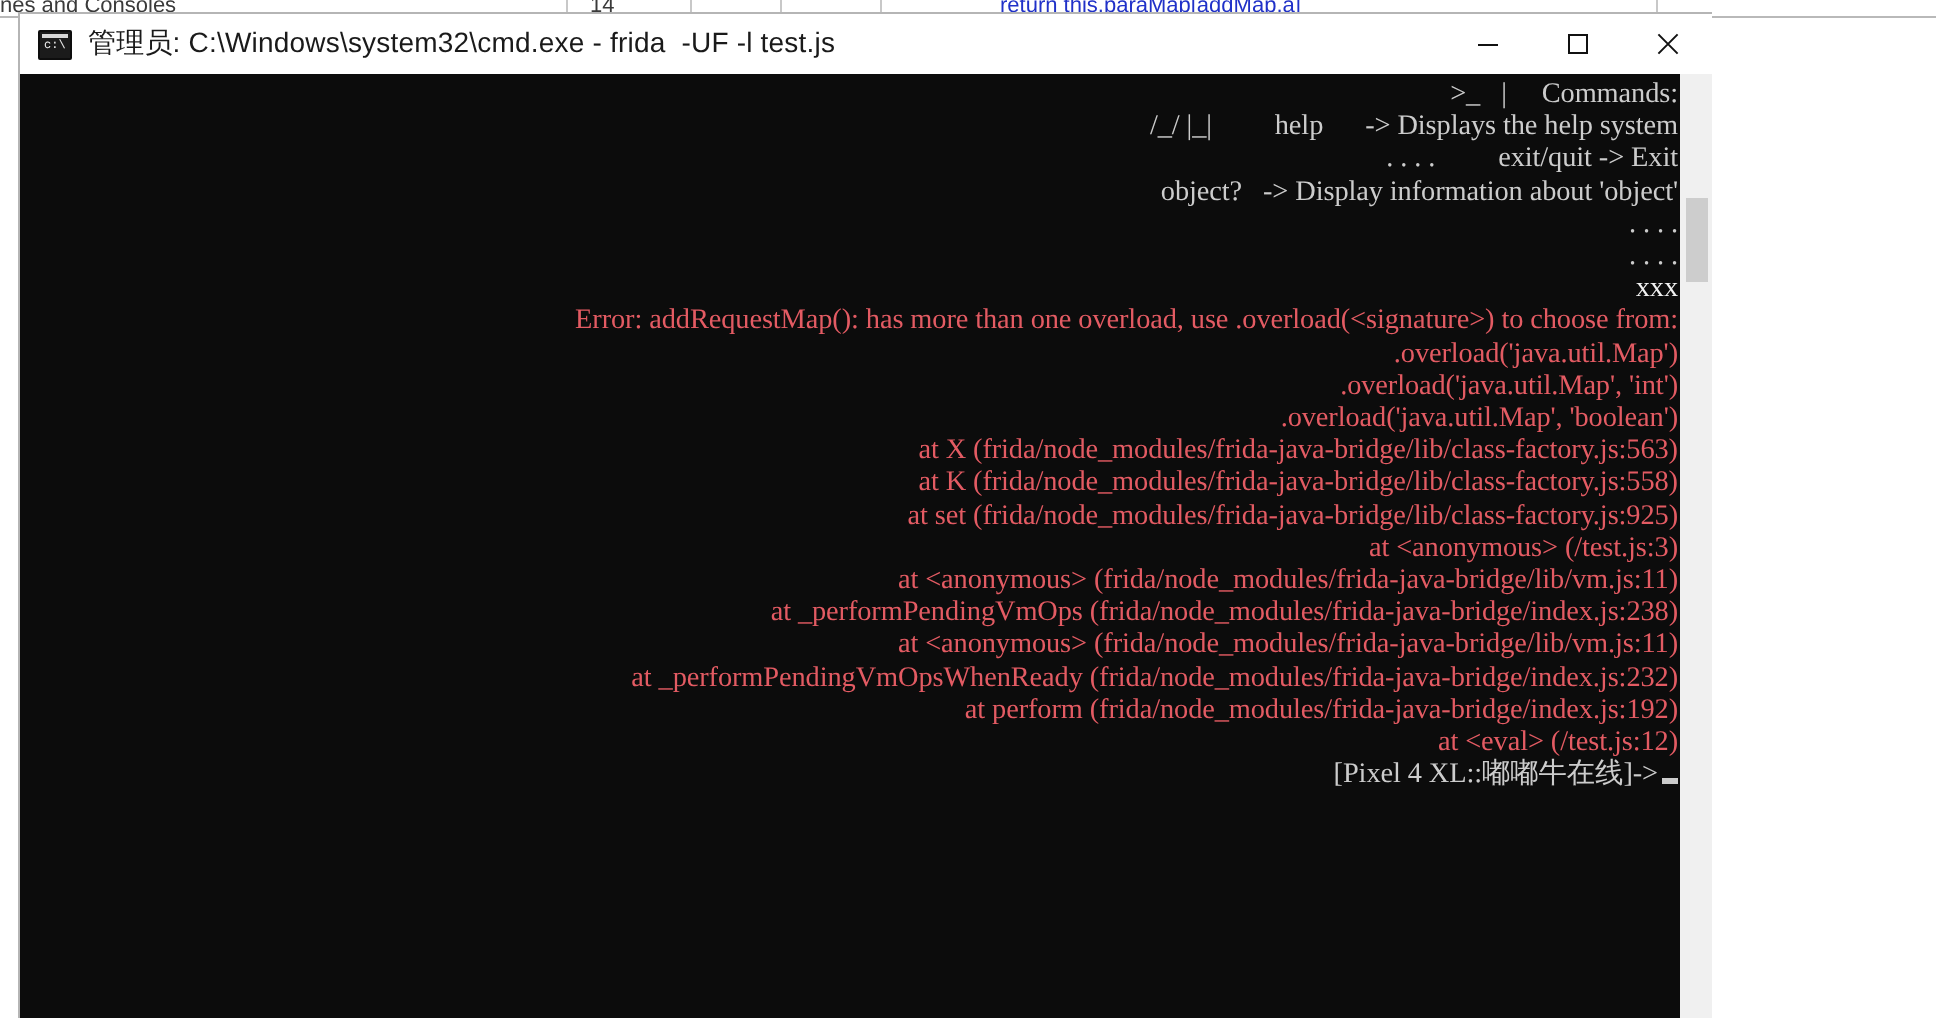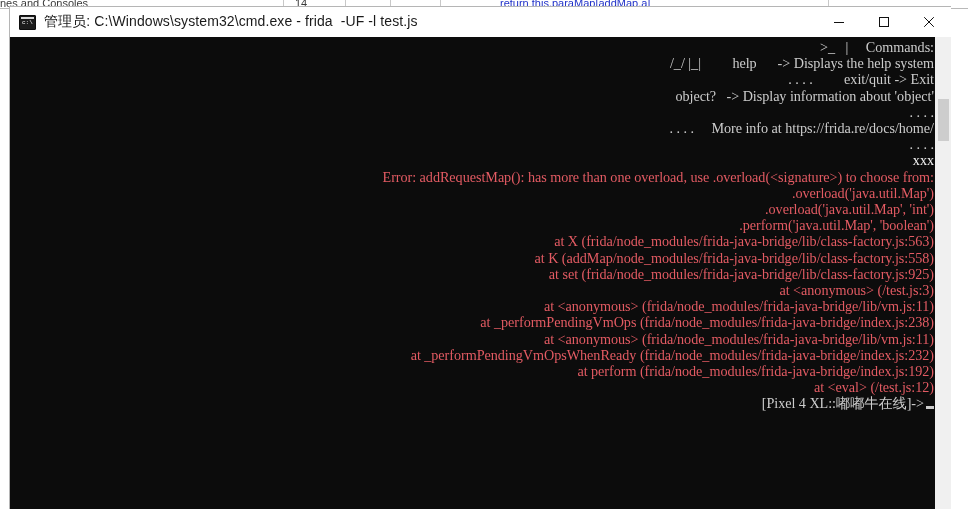--- a/index.html
+++ b/index.html
@@ -51,21 +51,21 @@
     position: absolute;
     top: 0; width: 1px; height: 8px;
     background: #c8c8c8;
   }
 
   
   .window {
     position: absolute;
     left: 9px;
     top: 6px;
-    width: 942px;
+    width: 847px;
     height: 503px;
     background: #fef9c3;
     border: 1px solid #b5b5b5;
     border-bottom: none;
     border-right: none;
     box-sizing: border-box;
     box-shadow: 0 0 0 0 rgba(0,0,0,0);
     overflow: hidden;
   }
 
@@ -235,29 +235,28 @@
     </div>
 
     <div class="terminal">
       <div class="term-inner">
 
       <div class="term-line c-white">     &gt;_   |     Commands:</div>
           <div class="term-line c-white">    /_/ |_|         help      -&gt; Displays the help system</div>
           <div class="term-line c-white">    . . . .         exit/quit -&gt; Exit</div>
           <div class="term-line c-white">                    object?   -&gt; Display information about 'object'</div>
           <div class="term-line c-white">    . . . .</div>
-          <div class="term-line c-white">    . . . .     More info at https://frida.re/docs/home/</div>
           <div class="term-line c-white">    . . . .</div>
           <div class="term-line c-bright">xxx</div>
           <div class="term-line c-red">Error: addRequestMap(): has more than one overload, use .overload(&lt;signature&gt;) to choose from:</div>
           <div class="term-line c-red">        .overload('java.util.Map')</div>
           <div class="term-line c-red">        .overload('java.util.Map', 'int')</div>
-          <div class="term-line c-red">        .perform('java.util.Map', 'boolean')</div>
+          <div class="term-line c-red">        .overload('java.util.Map', 'boolean')</div>
           <div class="term-line c-red">    at X (frida/node_modules/frida-java-bridge/lib/class-factory.js:563)</div>
-          <div class="term-line c-red">    at K (addMap/node_modules/frida-java-bridge/lib/class-factory.js:558)</div>
+          <div class="term-line c-red">    at K (frida/node_modules/frida-java-bridge/lib/class-factory.js:558)</div>
           <div class="term-line c-red">    at set (frida/node_modules/frida-java-bridge/lib/class-factory.js:925)</div>
           <div class="term-line c-red">    at &lt;anonymous&gt; (/test.js:3)</div>
           <div class="term-line c-red">    at &lt;anonymous&gt; (frida/node_modules/frida-java-bridge/lib/vm.js:11)</div>
           <div class="term-line c-red">    at _performPendingVmOps (frida/node_modules/frida-java-bridge/index.js:238)</div>
           <div class="term-line c-red">    at &lt;anonymous&gt; (frida/node_modules/frida-java-bridge/lib/vm.js:11)</div>
           <div class="term-line c-red">    at _performPendingVmOpsWhenReady (frida/node_modules/frida-java-bridge/index.js:232)</div>
           <div class="term-line c-red">    at perform (frida/node_modules/frida-java-bridge/index.js:192)</div>
           <div class="term-line c-red">    at &lt;eval&gt; (/test.js:12)</div>
           <div class="term-line c-white"><span>[Pixel 4 XL::嘟嘟牛在线]-&gt;</span><span class="cursor"></span></div>
         </div>

